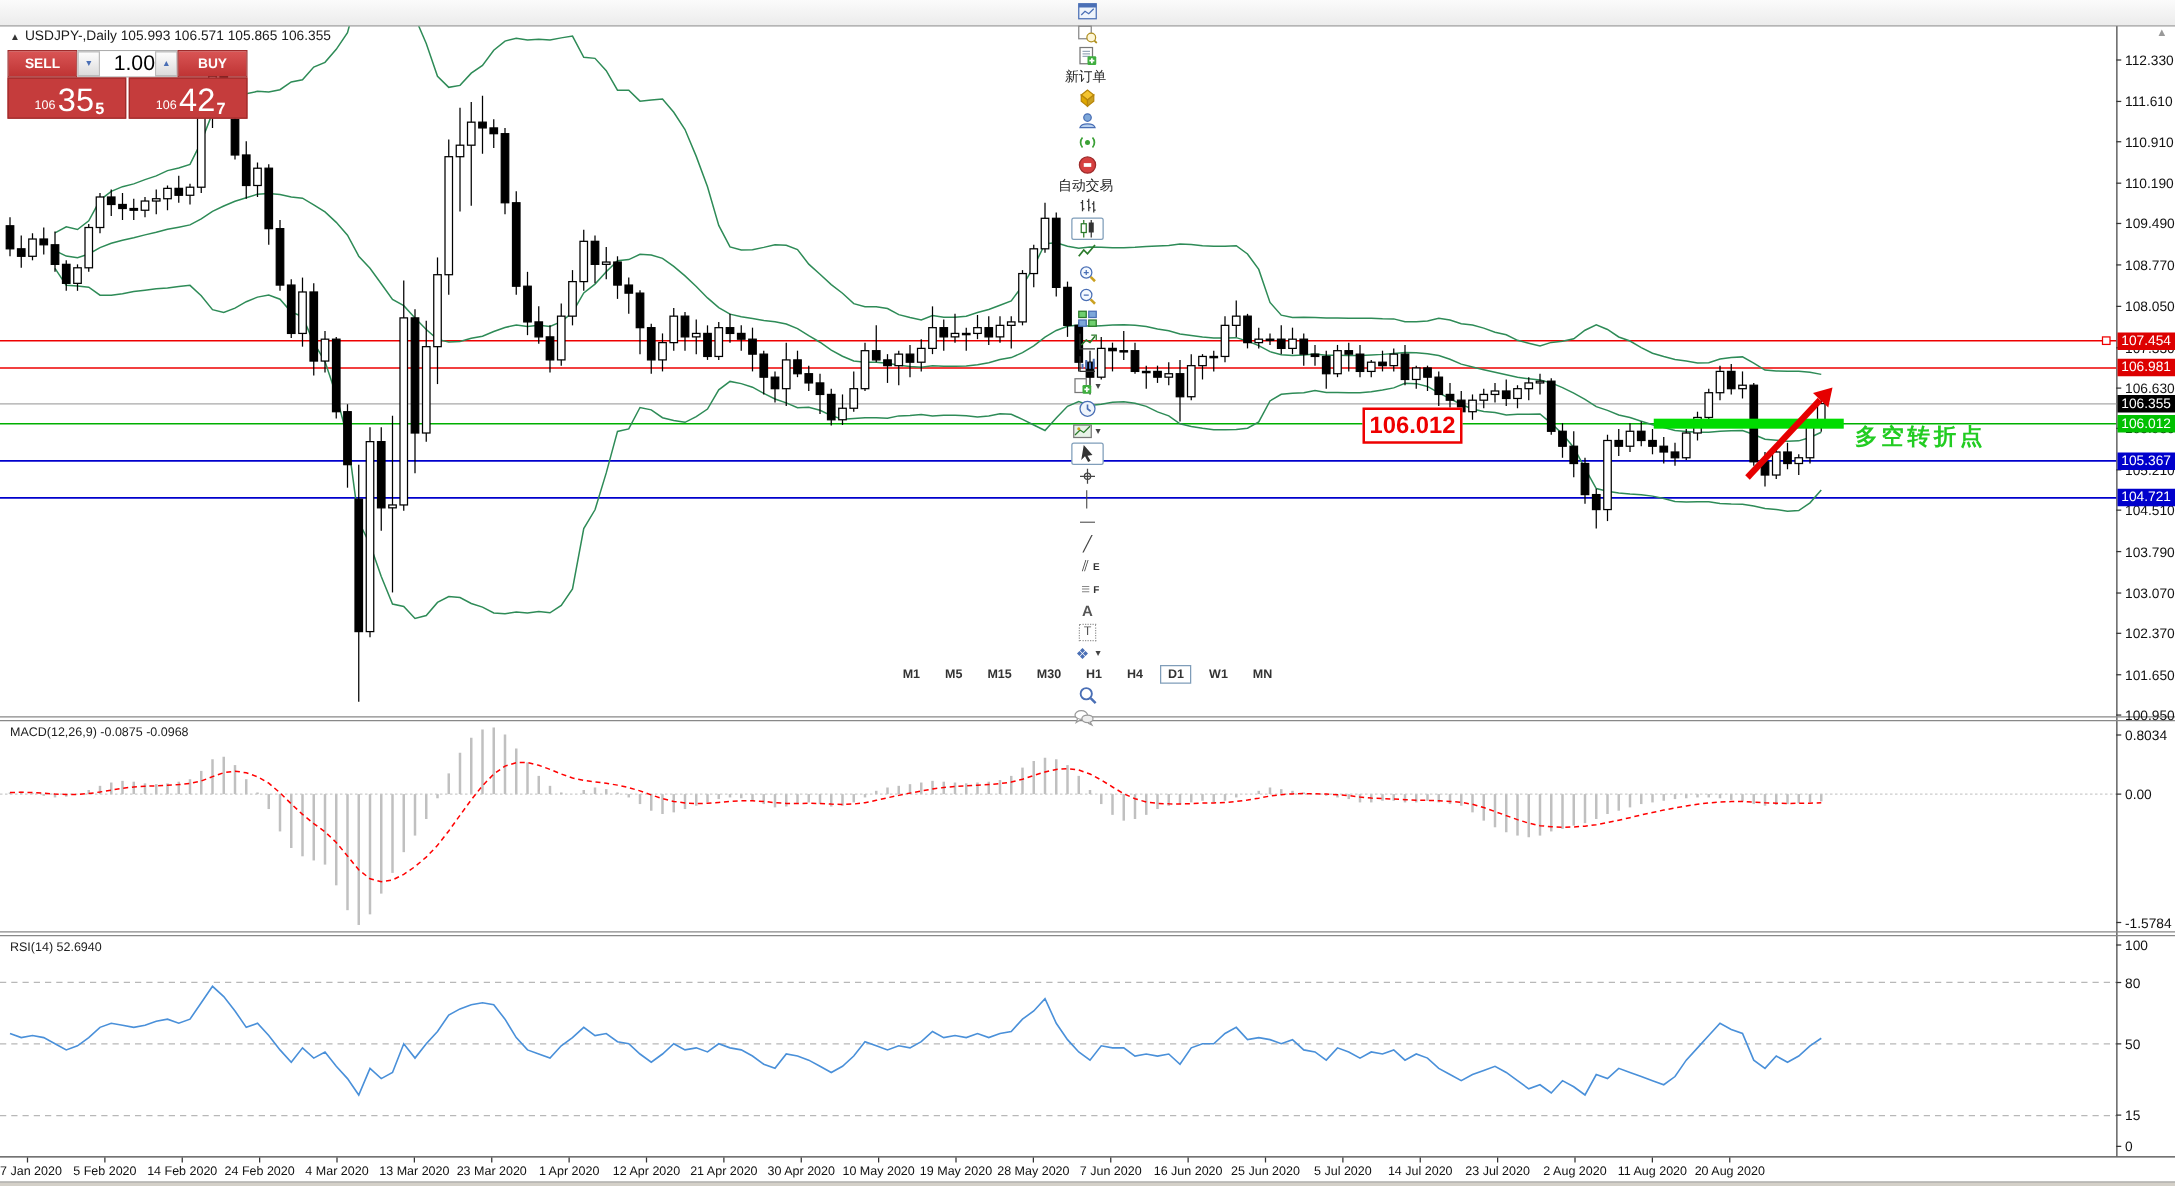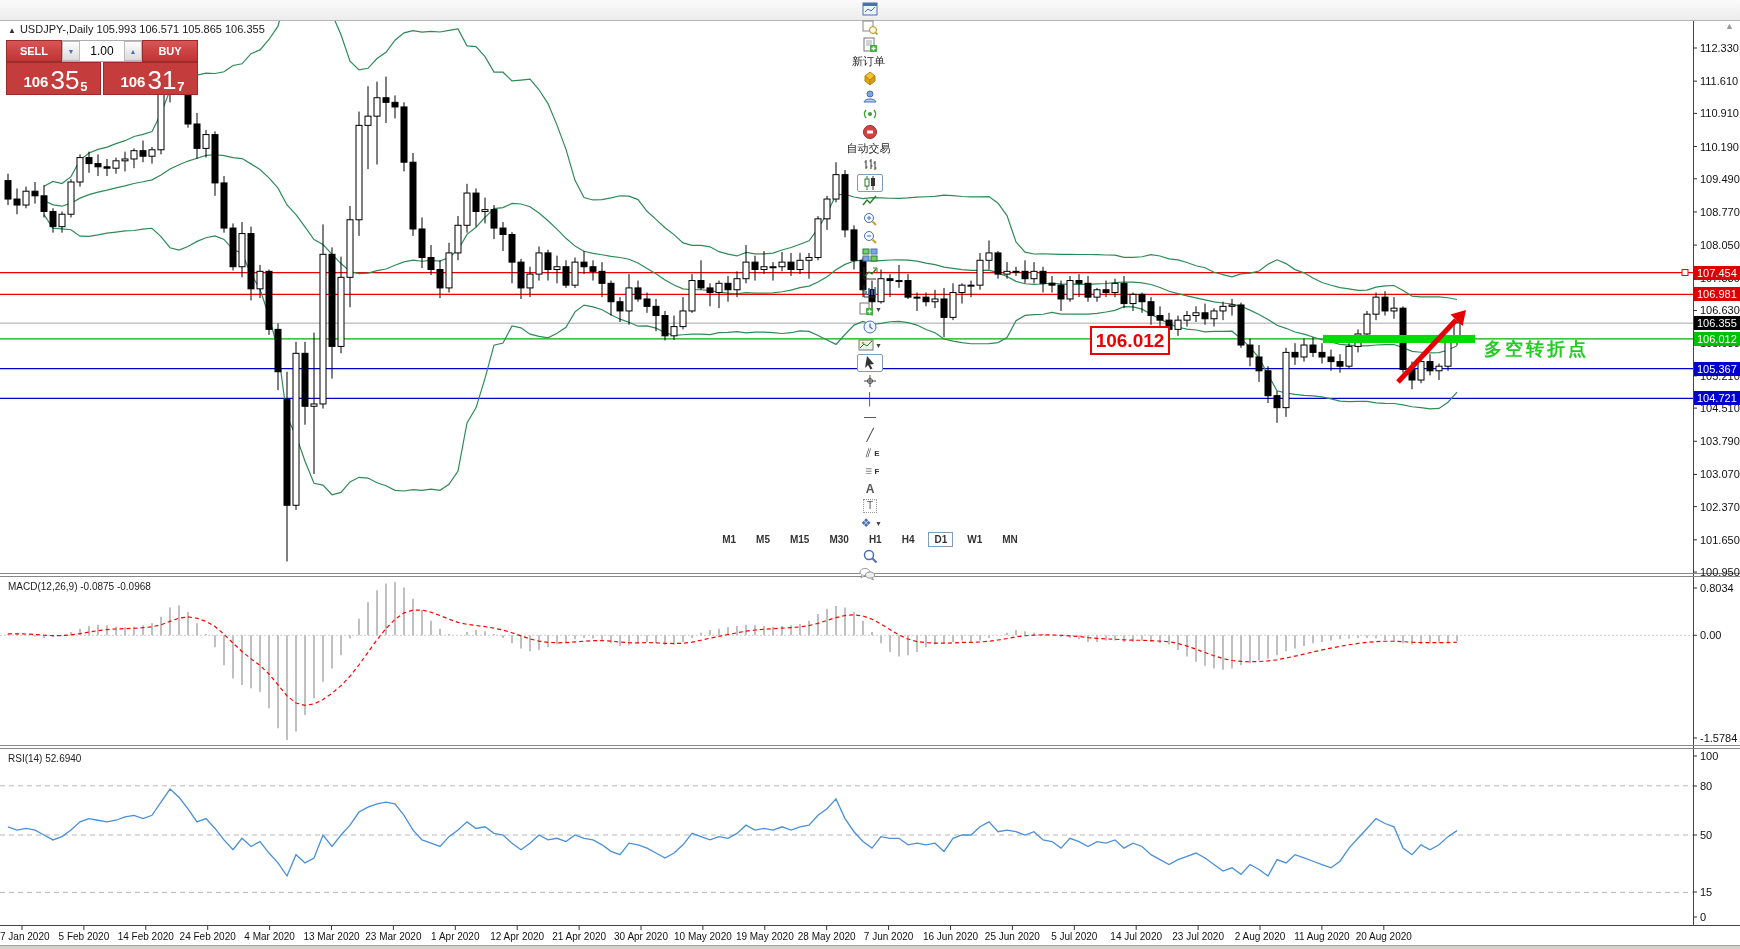--- a/index.html
+++ b/index.html
@@ -23,27 +23,27 @@
   
   #chart-title{position:absolute;left:8px;top:23px;font-size:11px;color:#1a1a1a;z-index:20;}
   #chart-title .tri{font-size:8px;color:#333;margin-right:4px;}
   #trade-panel{position:absolute;left:6px;top:40px;width:192px;z-index:25;font-family:"Liberation Sans",sans-serif;}
   #tp-row1{display:flex;height:22px;}
   .tp-btn{width:54px;background:linear-gradient(#d95555,#bf3434);border:1px solid #9e2b2b;color:#fff;
           font-size:11px;font-weight:bold;display:flex;align-items:center;justify-content:center;}
   #tp-vol{flex:1;display:flex;border-top:1px solid #adadad;border-bottom:1px solid #adadad;background:#fff;}
   .spin{width:16px;background:linear-gradient(#fdfdfd,#dcdcdc);border:1px solid #bbb;color:#4a6fb5;
         font-size:7px;display:flex;align-items:center;justify-content:center;}
-  #tp-vol input{flex:1;border:none;outline:none;text-align:center;font-size:12px;width:40px;padding:0;}
+  #tp-vol input{flex:1;border:none;outline:none;text-align:right;font-size:17px;width:40px;padding:0;}
   #tp-row2{display:flex;height:33px;margin-top:0;}
   .tp-price{flex:1;background:#c53c3c;border:1px solid #9e2b2b;color:#fff;display:flex;align-items:flex-end;
             justify-content:center;padding-bottom:1px;}
   .tp-price.sell{margin-right:1px;}
   .tp-price.buy{margin-left:1px;}
-  .px-pre{font-size:15px;font-weight:bold;margin:0 2px 3px 4px;}
+  .px-pre{font-size:10px;font-weight:normal;margin:0 2px 3px 4px;}
   .px-big{font-size:26px;font-weight:normal;line-height:26px;text-align:center;}
   .px-sup{font-size:13px;font-weight:bold;vertical-align:top;line-height:13px;margin-left:1px;}
   #anno-price{position:absolute;left:1090px;top:326px;width:76px;height:25px;border:2px solid #ee0000;
               background:#fff;color:#ee0000;font-size:19px;font-weight:bold;text-align:center;line-height:25px;z-index:15;}
   #anno-cn{position:absolute;left:1484px;top:337px;font-size:18px;font-weight:bold;color:#22cc22;
            letter-spacing:3px;z-index:15;white-space:nowrap;}
   #macd-label{position:absolute;left:8px;top:581px;font-size:10px;color:#222;z-index:15;}
   #rsi-label{position:absolute;left:8px;top:753px;font-size:10px;color:#222;z-index:15;}
   #axis-tags{position:absolute;left:0;top:0;z-index:14;}
   .ptag{position:absolute;left:1694px;width:46px;height:14px;color:#fff;font-size:11px;line-height:14px;
@@ -276,21 +276,21 @@
     <div class="tp-btn">BUY</div>
   </div>
   <div id="tp-row2">
     <div class="tp-price sell">
       <span class="px-pre">106</span>
         <span class="px-big">35</span>
         <span class="px-sup">5</span>
     </div>
     <div class="tp-price buy">
       <span class="px-pre">106</span>
-        <span class="px-big">31</span>
+        <span class="px-big">42</span>
         <span class="px-sup">7</span>
     </div>
   </div>
 </div>
 
 <div id="anno-price">106.012</div>
 <div id="anno-cn">多空转折点</div>
 <div id="macd-label">MACD(12,26,9) -0.0875 -0.0968</div>
 <div id="rsi-label">RSI(14) 52.6940</div>
 <div id="shift-marker">▲</div>

